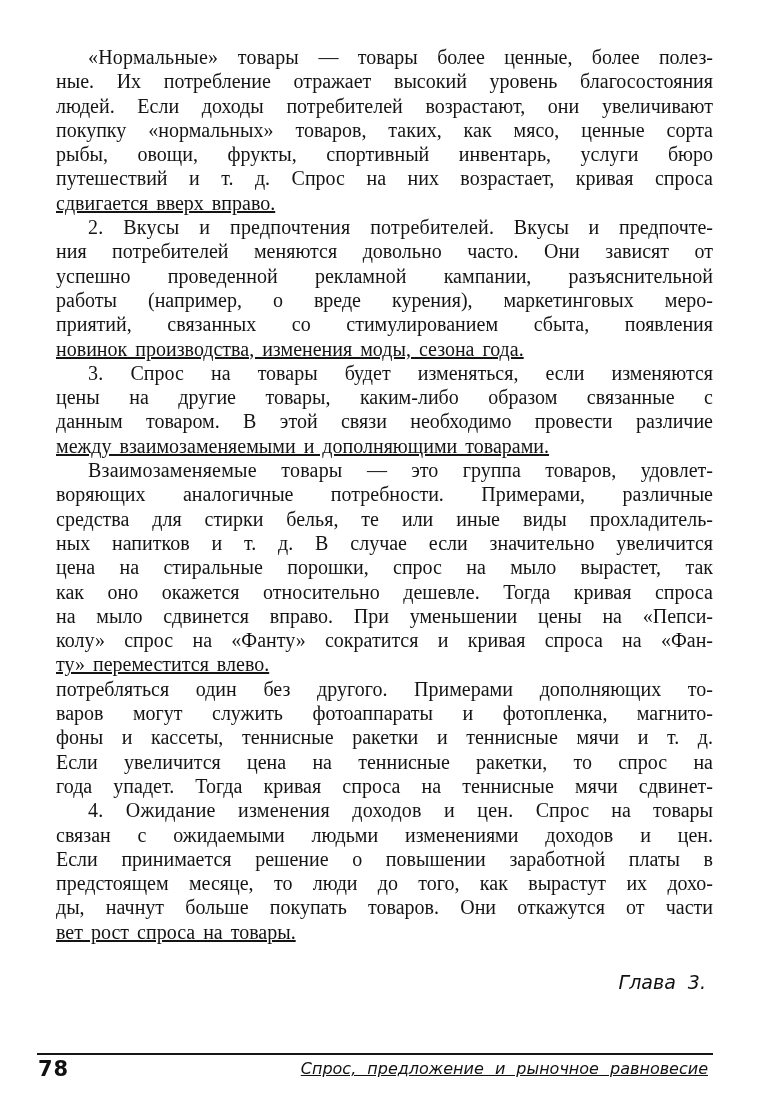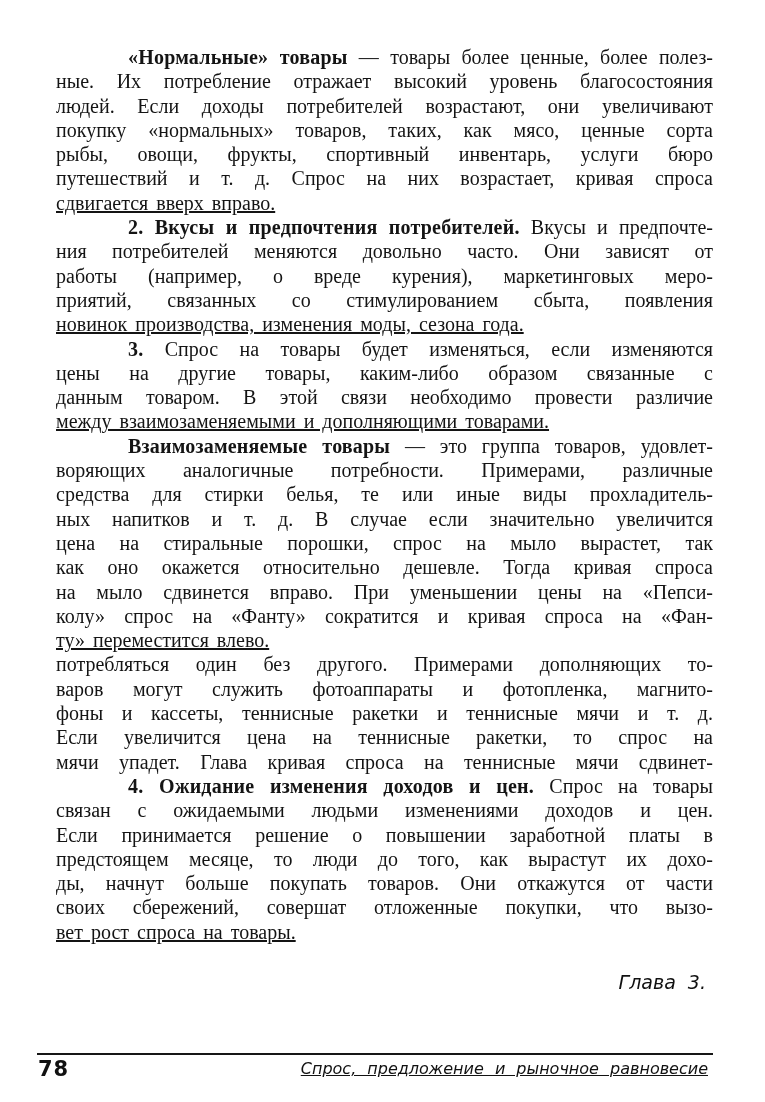--- a/index.html
+++ b/index.html
@@ -30,23 +30,22 @@
   }
   .line.para-end {
     text-align: left;
     text-align-last: left;
     text-decoration: underline;
   }
   .line.first {
     text-indent: 32px;
   }
   .line b {
-    font-weight: 700;
+    font-weight: 400;
     letter-spacing: 0.2px;
-    margin-left: 40px;
   }
   .chapter-label {
     position: absolute;
     top: 971px;
     right: 59px;
     font-family: "DejaVu Sans", sans-serif;
     font-style: italic;
     font-size: 19px;
     color: #111;
     word-spacing: 6px;
@@ -88,47 +87,47 @@
   <div class="text-block" id="text-block">
       <div class="line first"><b>«Нормальные» товары</b> — товары более ценные, более полез-</div>
       <div class="line">ные. Их потребление отражает высокий уровень благосостояния</div>
       <div class="line">людей. Если доходы потребителей возрастают, они увеличивают</div>
       <div class="line">покупку «нормальных» товаров, таких, как мясо, ценные сорта</div>
       <div class="line">рыбы, овощи, фрукты, спортивный инвентарь, услуги бюро</div>
       <div class="line">путешествий и т. д. Спрос на них возрастает, кривая спроса</div>
       <div class="line para-end">сдвигается вверх вправо.</div>
       <div class="line first"><b>2. Вкусы и предпочтения потребителей.</b> Вкусы и предпочте-</div>
       <div class="line">ния потребителей меняются довольно часто. Они зависят от</div>
+      <div class="line">успешно проведенной рекламной кампании, разъяснительной</div>
       <div class="line">работы (например, о вреде курения), маркетинговых меро-</div>
       <div class="line">приятий, связанных со стимулированием сбыта, появления</div>
       <div class="line para-end">новинок производства, изменения моды, сезона года.</div>
       <div class="line first"><b>3.</b> Спрос на товары будет изменяться, если изменяются</div>
       <div class="line">цены на другие товары, каким-либо образом связанные с</div>
       <div class="line">данным товаром. В этой связи необходимо провести различие</div>
       <div class="line para-end">между взаимозаменяемыми и дополняющими товарами.</div>
       <div class="line first"><b>Взаимозаменяемые товары</b> — это группа товаров, удовлет-</div>
       <div class="line">воряющих аналогичные потребности. Примерами, различные</div>
       <div class="line">средства для стирки белья, те или иные виды прохладитель-</div>
       <div class="line">ных напитков и т. д. В случае если значительно увеличится</div>
       <div class="line">цена на стиральные порошки, спрос на мыло вырастет, так</div>
       <div class="line">как оно окажется относительно дешевле. Тогда кривая спроса</div>
       <div class="line">на мыло сдвинется вправо. При уменьшении цены на «Пепси-</div>
       <div class="line">колу» спрос на «Фанту» сократится и кривая спроса на «Фан-</div>
       <div class="line para-end">ту» переместится влево.</div>
       <div class="line">потребляться один без другого. Примерами дополняющих то-</div>
       <div class="line">варов могут служить фотоаппараты и фотопленка, магнито-</div>
       <div class="line">фоны и кассеты, теннисные ракетки и теннисные мячи и т. д.</div>
       <div class="line">Если увеличится цена на теннисные ракетки, то спрос на</div>
-      <div class="line">мячи упадет. Глава кривая спроса на теннисные мячи сдвинет-</div>
+      <div class="line">года упадет. Тогда кривая спроса на теннисные мячи сдвинет-</div>
       <div class="line first"><b>4. Ожидание изменения доходов и цен.</b> Спрос на товары</div>
       <div class="line">связан с ожидаемыми людьми изменениями доходов и цен.</div>
       <div class="line">Если принимается решение о повышении заработной платы в</div>
       <div class="line">предстоящем месяце, то люди до того, как вырастут их дохо-</div>
       <div class="line">ды, начнут больше покупать товаров. Они откажутся от части</div>
-      <div class="line">своих сбережений, совершат отложенные покупки, что вызо-</div>
       <div class="line para-end">вет рост спроса на товары.</div>
     </div>
 
   <div class="chapter-label">Глава 3.</div>
 
   <div class="footer-rule"></div>
 
   <div class="page-number">78</div>
 
   <div class="running-title">Спрос, предложение и рыночное равновесие</div>

